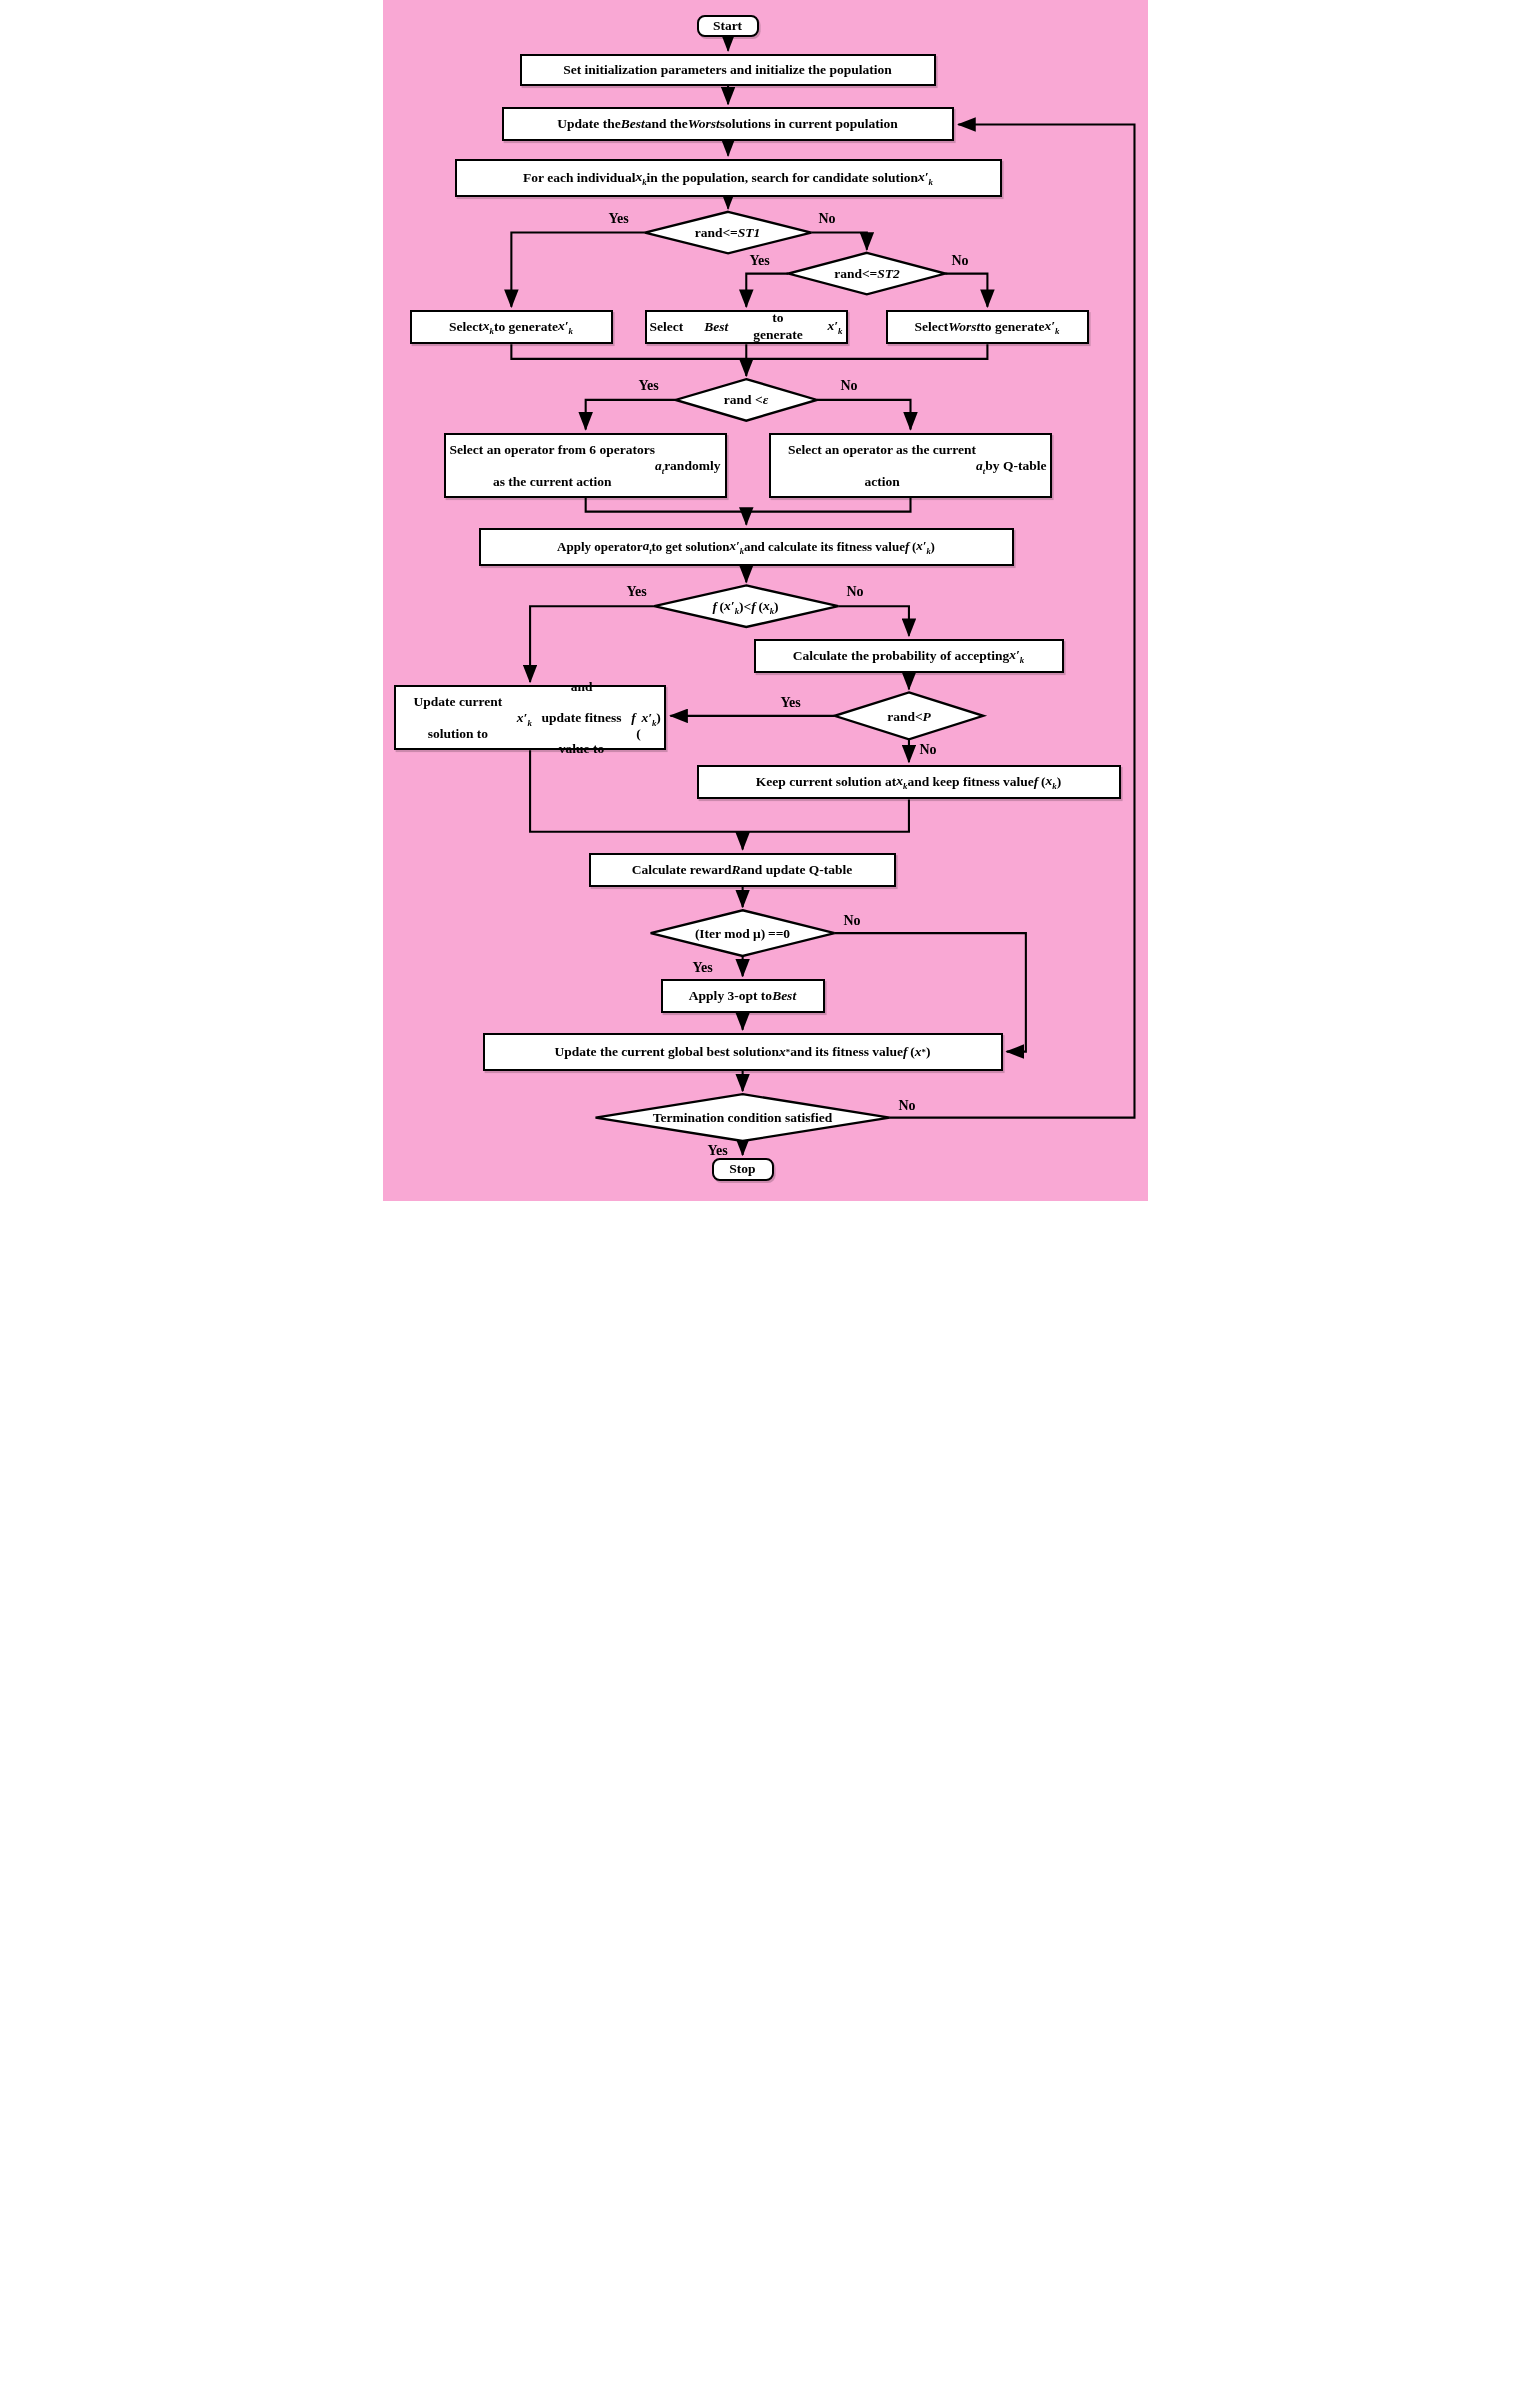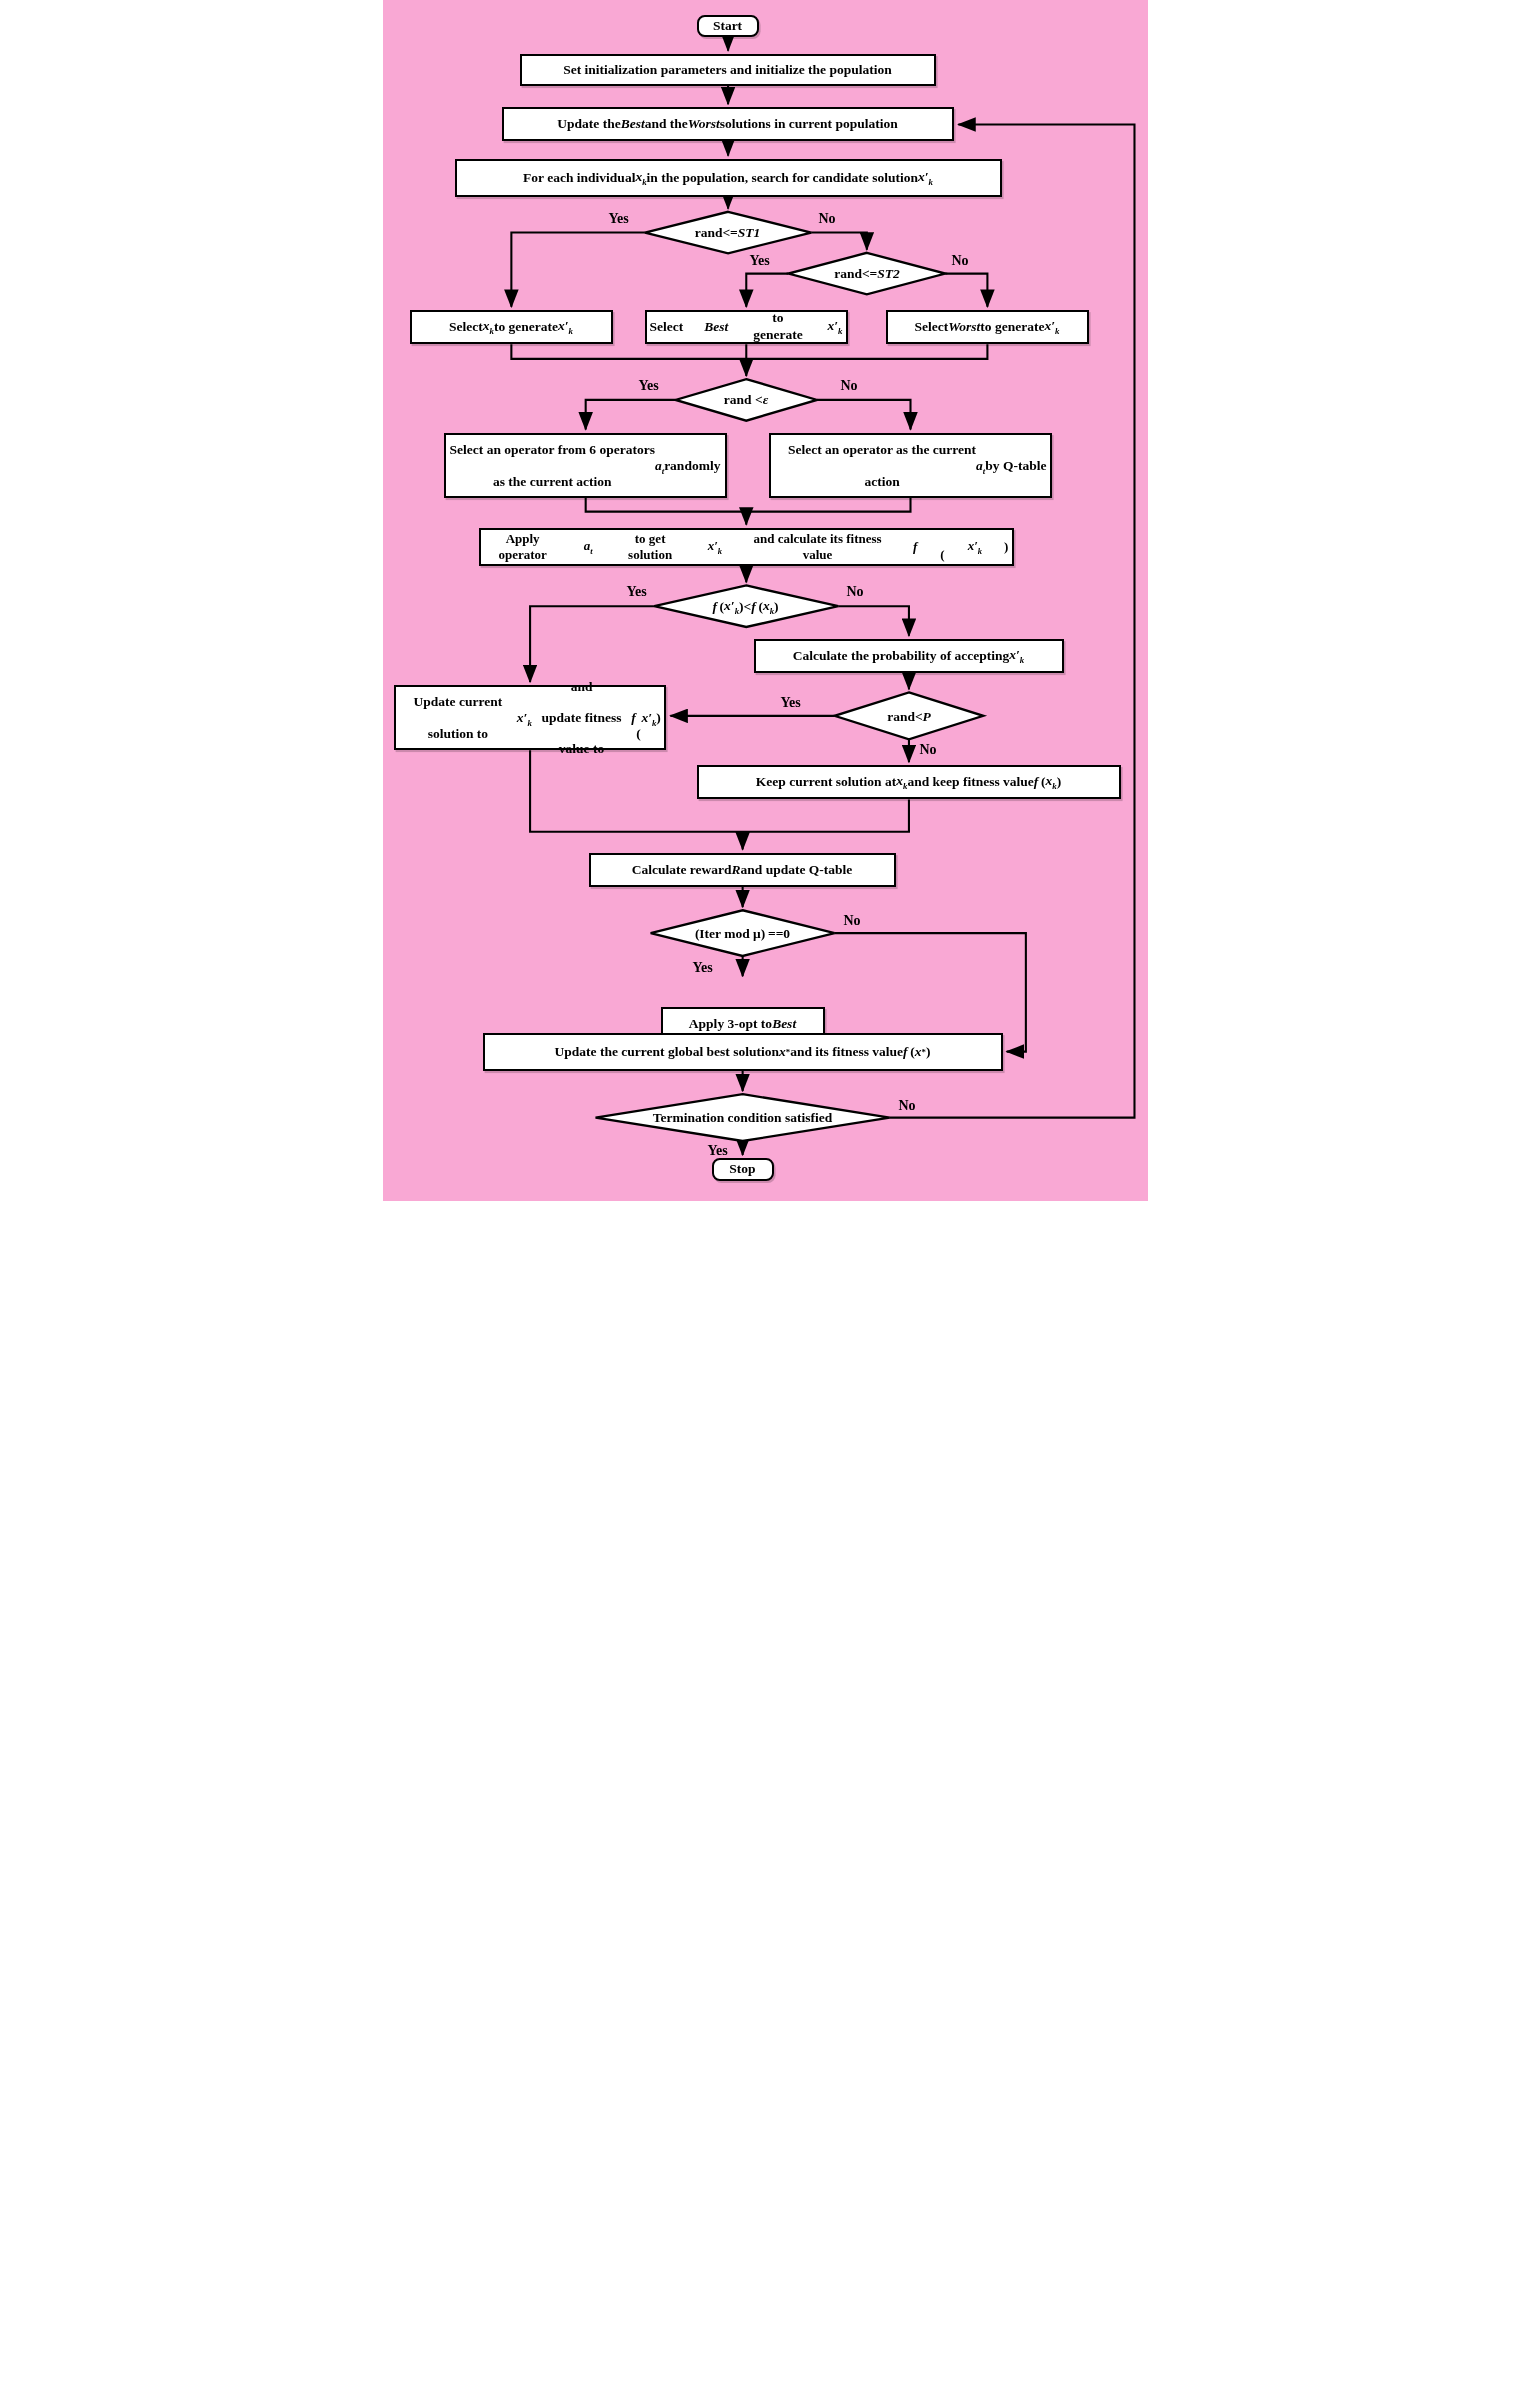--- a/index.html
+++ b/index.html
@@ -119,31 +119,31 @@
   <div class="box" style="left:27px;top:310px;width:203px;height:34px;">Select  <i>x<sub>k</sub></i>  to generate  <i>x′<sub>k</sub></i></div>
 
   <div class="box" style="left:262px;top:310px;width:203px;height:34px;gap:21px;">Select <i>Best</i> to generate  <i>x′<sub>k</sub></i></div>
 
   <div class="box" style="left:503px;top:310px;width:203px;height:34px;">Select <i>Worst</i> to generate  <i>x′<sub>k</sub></i></div>
 
   <div class="box multiline" style="left:61px;top:433px;width:283px;height:65px;">Select an operator from 6 operators<br>as the current action  <i>a<sub>t</sub></i>  randomly</div>
 
   <div class="box multiline" style="left:386px;top:433px;width:283px;height:65px;justify-content:flex-end;">Select an operator  as the current<br>action  <i>a<sub>t</sub></i>  by Q-table</div>
 
-  <div class="box" style="left:96px;top:528px;width:535px;height:38px;font-size:13px;gap:22px;">Apply operator  <i>a<sub>t</sub></i>  to get solution  <i>x′<sub>k</sub></i>  and calculate its fitness value  <i>f</i> (<i>x′<sub>k</sub></i>)</div>
+  <div class="box" style="left:96px;top:528px;width:535px;height:38px;font-size:13px;">Apply operator  <i>a<sub>t</sub></i>  to get solution  <i>x′<sub>k</sub></i>  and calculate its fitness value  <i>f</i> (<i>x′<sub>k</sub></i>)</div>
 
   <div class="box" style="left:371px;top:639px;width:310px;height:34px;">Calculate the probability of accepting  <i>x′<sub>k</sub></i></div>
 
   <div class="box multiline" style="left:11.4px;top:685px;width:272px;height:65px;">Update current solution to  <i>x′<sub>k</sub></i>  and<br>update fitness value to  <i>f</i> (<i>x′<sub>k</sub></i>)</div>
 
   <div class="box" style="left:314px;top:765px;width:424px;height:34px;">Keep current solution at  <i>x<sub>k</sub></i>  and keep fitness value  <i>f</i> (<i>x<sub>k</sub></i>)</div>
 
   <div class="box" style="left:206px;top:853px;width:307px;height:34px;">Calculate reward <i>R</i> and update Q-table</div>
 
-  <div class="box" style="left:278px;top:979px;width:164px;height:34px;margin-top:28px;">Apply 3-opt to <i>Best</i></div>
+  <div class="box" style="left:278px;top:979px;width:164px;height:34px;">Apply 3-opt to <i>Best</i></div>
 
   <div class="box" style="left:100px;top:1033px;width:520px;height:38px;">Update the current global best solution  <i>x</i><sup>*</sup>  and its fitness value  <i>f</i> (<i>x</i><sup>*</sup>)</div>
 
   <div class="box rounded" style="left:329px;top:1158px;width:62px;height:23px;">Stop</div>
 
   <div class="dlabel" style="left:262px;top:222px;width:166px;height:21px;">rand&lt;=<i>ST1</i></div>
   <div class="dlabel" style="left:406px;top:263px;width:157px;height:21px;">rand&lt;=<i>ST2</i></div>
   <div class="dlabel" style="left:293px;top:389px;width:141px;height:21px;">rand &lt; <i>ε</i></div>
   <div class="dlabel" style="left:271px;top:596px;width:184px;height:21px;"><i>f</i> (<i>x′<sub>k</sub></i>)&lt; <i>f</i> (<i>x<sub>k</sub></i>)</div>
   <div class="dlabel" style="left:452px;top:706px;width:149px;height:21px;">rand&lt;<i>P</i></div>

